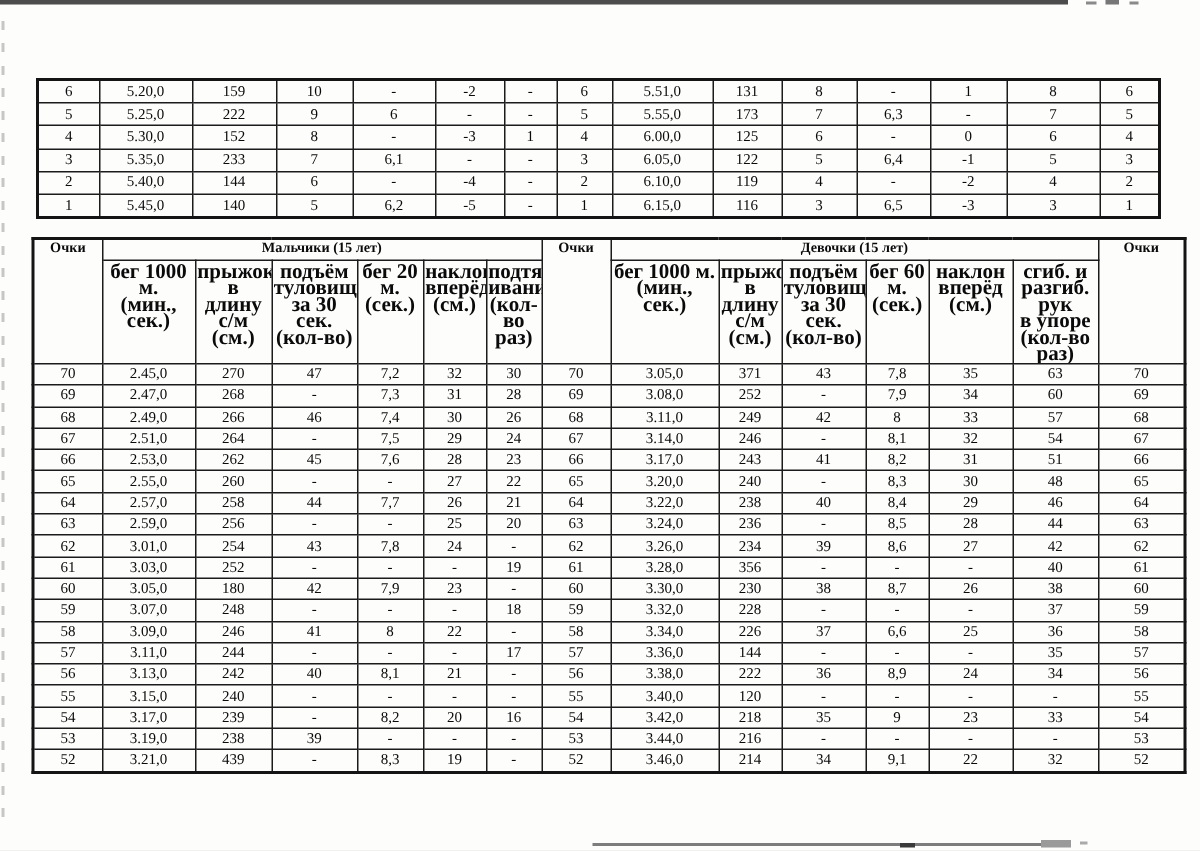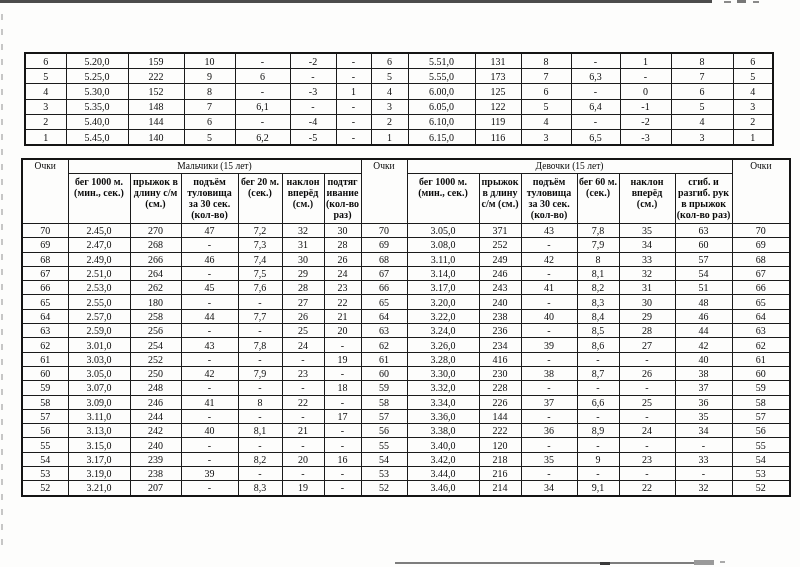--- a/index.html
+++ b/index.html
@@ -33,24 +33,24 @@
     text-align:center;
     vertical-align:middle;
     font-size:10px;
     line-height:1.1;
     overflow:hidden;
     white-space:nowrap;
   }
   .t-top{left:24px;top:52px;width:748px;border:2px solid #141414;}
   .t-top td{height:14.2px;}
   .t-main{left:21px;top:158px;width:768px;border:2px solid #141414;}
-  .t-main thead tr.group-row th{height:12px;font-weight:normal;font-size:9.5px;vertical-align:top;padding-top:1px;}
+  .t-main thead tr.group-row th{height:12px;font-weight:bold;font-size:9.5px;vertical-align:top;padding-top:1px;}
   .t-main thead tr.cols-row th{
     height:47px;
-    font-weight:bold;font-size:10px;line-height:11px;
+    font-weight:bold;font-size:14px;line-height:11px;
     vertical-align:top;padding-top:2px;
     white-space:pre-line;
   }
   .t-main thead th.pts{vertical-align:top;padding-top:1px;}
   .t-main tbody td{height:13.3px;}
 </style>
 </head>
 <body>
 
 <div class="page">
@@ -131,21 +131,21 @@
           <td>125</td>
           <td>6</td>
           <td>-</td>
           <td>0</td>
           <td>6</td>
           <td>4</td>
         </tr>
         <tr>
           <td>3</td>
           <td>5.35,0</td>
-          <td>148</td>
+          <td>233</td>
           <td>7</td>
           <td>6,1</td>
           <td>-</td>
           <td>-</td>
           <td>3</td>
           <td>6.05,0</td>
           <td>122</td>
           <td>5</td>
           <td>6,4</td>
           <td>-1</td>
@@ -243,21 +243,21 @@
 туловища
 за 30 сек.
 (кол-во)</th>
         <th>бег 60 м.
 (сек.)</th>
         <th>наклон
 вперёд
 (см.)</th>
         <th>сгиб. и
 разгиб. рук
-в прыжок
+в упоре
 (кол-во раз)</th>
       </tr>
     </thead>
     <tbody id="main-tbody">
         <tr>
           <td>70</td>
           <td>2.45,0</td>
           <td>270</td>
           <td>47</td>
           <td>7,2</td>
@@ -336,21 +336,21 @@
           <td>243</td>
           <td>41</td>
           <td>8,2</td>
           <td>31</td>
           <td>51</td>
           <td>66</td>
         </tr>
         <tr>
           <td>65</td>
           <td>2.55,0</td>
-          <td>180</td>
+          <td>260</td>
           <td>-</td>
           <td>-</td>
           <td>27</td>
           <td>22</td>
           <td>65</td>
           <td>3.20,0</td>
           <td>240</td>
           <td>-</td>
           <td>8,3</td>
           <td>30</td>
@@ -411,31 +411,31 @@
         <tr>
           <td>61</td>
           <td>3.03,0</td>
           <td>252</td>
           <td>-</td>
           <td>-</td>
           <td>-</td>
           <td>19</td>
           <td>61</td>
           <td>3.28,0</td>
-          <td>416</td>
+          <td>356</td>
           <td>-</td>
           <td>-</td>
           <td>-</td>
           <td>40</td>
           <td>61</td>
         </tr>
         <tr>
           <td>60</td>
           <td>3.05,0</td>
-          <td>250</td>
+          <td>180</td>
           <td>42</td>
           <td>7,9</td>
           <td>23</td>
           <td>-</td>
           <td>60</td>
           <td>3.30,0</td>
           <td>230</td>
           <td>38</td>
           <td>8,7</td>
           <td>26</td>
@@ -557,21 +557,21 @@
           <td>216</td>
           <td>-</td>
           <td>-</td>
           <td>-</td>
           <td>-</td>
           <td>53</td>
         </tr>
         <tr>
           <td>52</td>
           <td>3.21,0</td>
-          <td>207</td>
+          <td>439</td>
           <td>-</td>
           <td>8,3</td>
           <td>19</td>
           <td>-</td>
           <td>52</td>
           <td>3.46,0</td>
           <td>214</td>
           <td>34</td>
           <td>9,1</td>
           <td>22</td>

